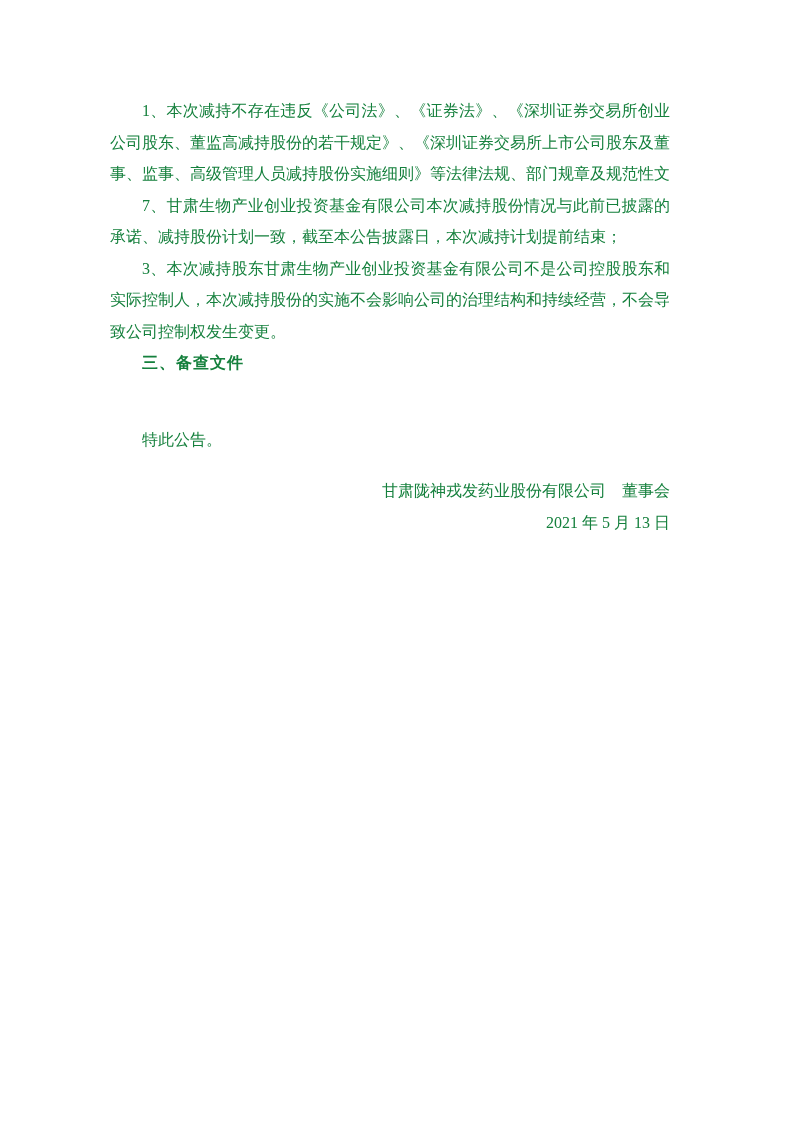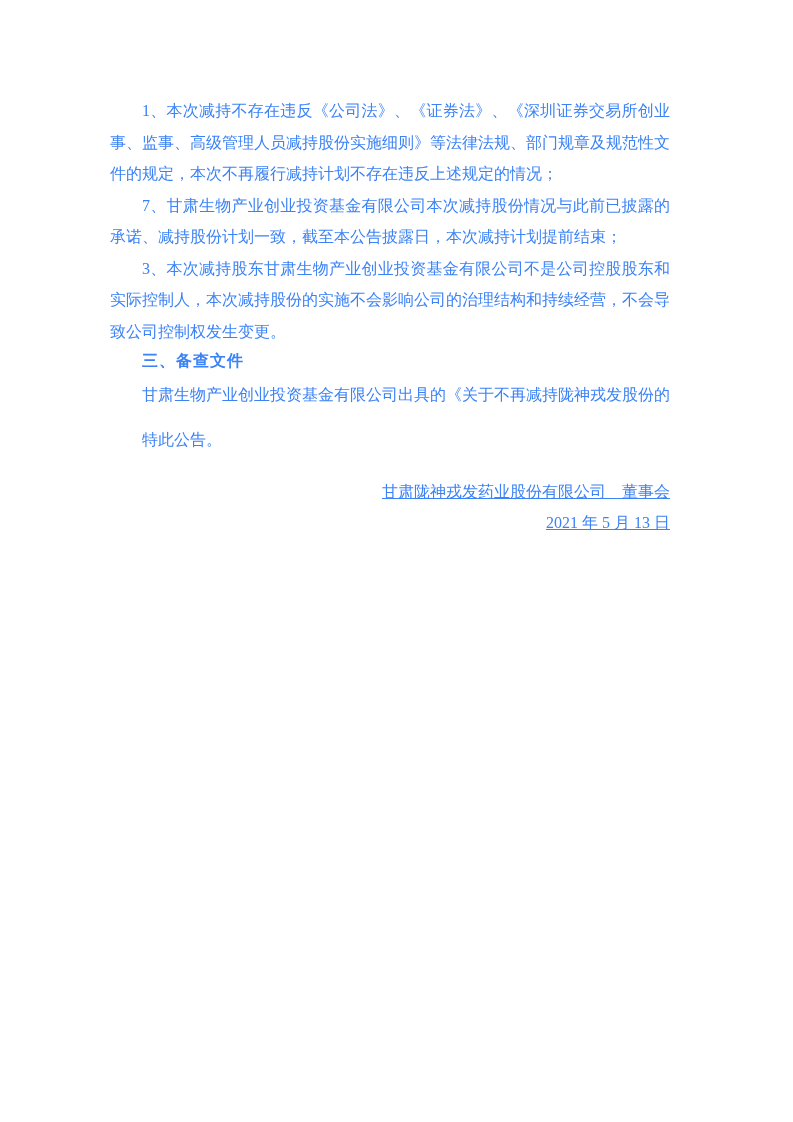--- a/index.html
+++ b/index.html
@@ -10,77 +10,75 @@
   .page {
     position: relative;
     width: 793px;
     height: 1122px;
     background: #ffffff;
     box-sizing: border-box;
     padding: 95px 123px 0 110px;
     font-family: "Liberation Serif", "DejaVu Serif", serif;
     font-size: 16px;
     line-height: 31.5px;
-    color: #3b82f6;
+    color: #15803d;
     overflow: hidden;
   }
   .paragraph {
     margin: 0;
   }
   .line {
     white-space: pre-wrap;
     text-align: left;
   }
   .line.justify {
     text-align: justify;
     text-align-last: justify;
     text-justify: inter-ideograph;
   }
   .line.indent {
     text-indent: 32px;
   }
   .paragraph.heading .line {
     font-weight: 700;
-    font-family: Liberation Mono, monospace;
+    font-family: Liberation Serif, serif;
     letter-spacing: 1px;
   }
   .signature-block {
     margin-top: 20px;
   }
   .signature-block .line {
     text-align: right;
-    text-decoration: underline;
   }
 </style>
 </head>
 <body>
 
 <div class="page">
   <div>
       <div class="paragraph">
         <div class="line justify indent">1、本次减持不存在违反《公司法》、《证券法》、《深圳证券交易所创业</div>
+        <div class="line justify">公司股东、董监高减持股份的若干规定》、《深圳证券交易所上市公司股东及董</div>
         <div class="line justify">事、监事、高级管理人员减持股份实施细则》等法律法规、部门规章及规范性文</div>
-        <div class="line">件的规定，本次不再履行减持计划不存在违反上述规定的情况；</div>
       </div>
       <div class="paragraph">
         <div class="line justify indent">7、甘肃生物产业创业投资基金有限公司本次减持股份情况与此前已披露的</div>
         <div class="line">承诺、减持股份计划一致，截至本公告披露日，本次减持计划提前结束；</div>
       </div>
       <div class="paragraph">
         <div class="line justify indent">3、本次减持股东甘肃生物产业创业投资基金有限公司不是公司控股股东和</div>
         <div class="line justify">实际控制人，本次减持股份的实施不会影响公司的治理结构和持续经营，不会导</div>
         <div class="line">致公司控制权发生变更。</div>
       </div>
       <div class="paragraph heading">
         <div class="line indent">三、备查文件</div>
       </div>
       <div class="paragraph">
-        <div class="line justify indent">甘肃生物产业创业投资基金有限公司出具的《关于不再减持陇神戎发股份的</div>
       </div>
-      <div class="paragraph" style="margin-top: 14px;">
+      <div class="paragraph" style="margin-top: 45px;">
         <div class="line indent">特此公告。</div>
       </div>
     </div>
   <div class="signature-block">
     <div class="line">甘肃陇神戎发药业股份有限公司　董事会</div>
     <div class="line">2021 年 5 月 13 日</div>
   </div>
 </div>
 
 </body></html>

